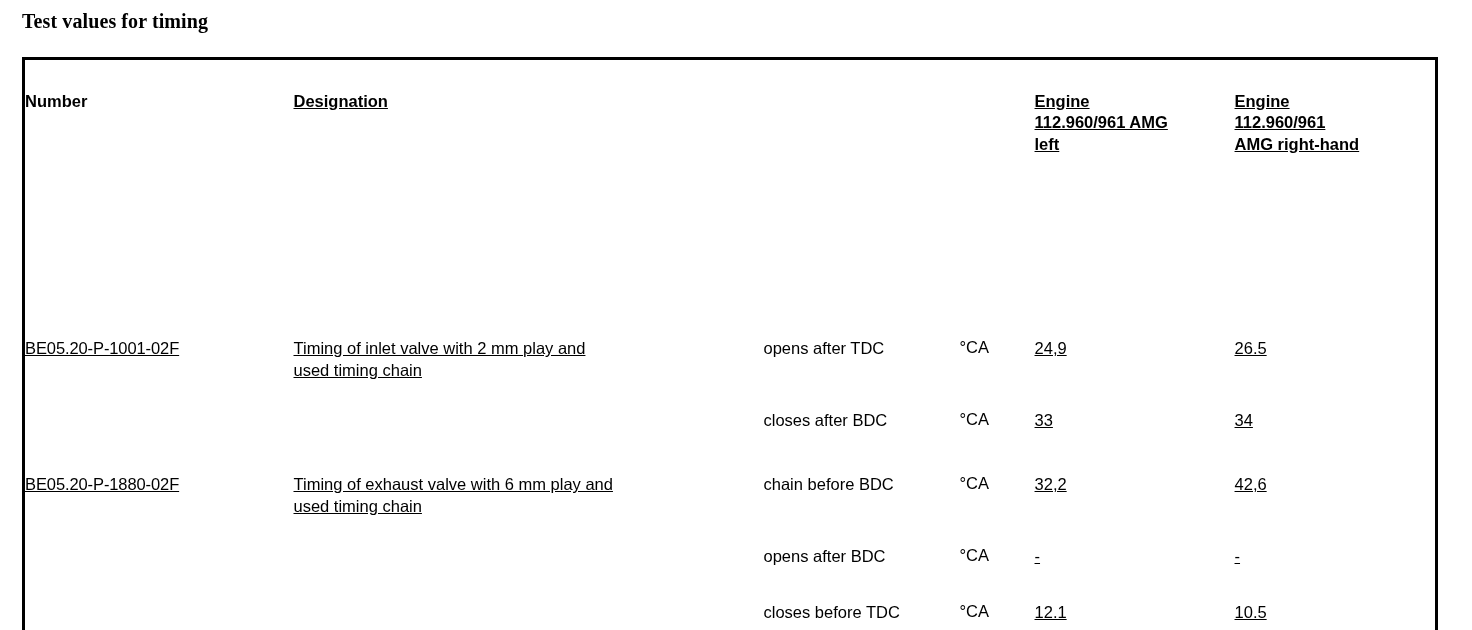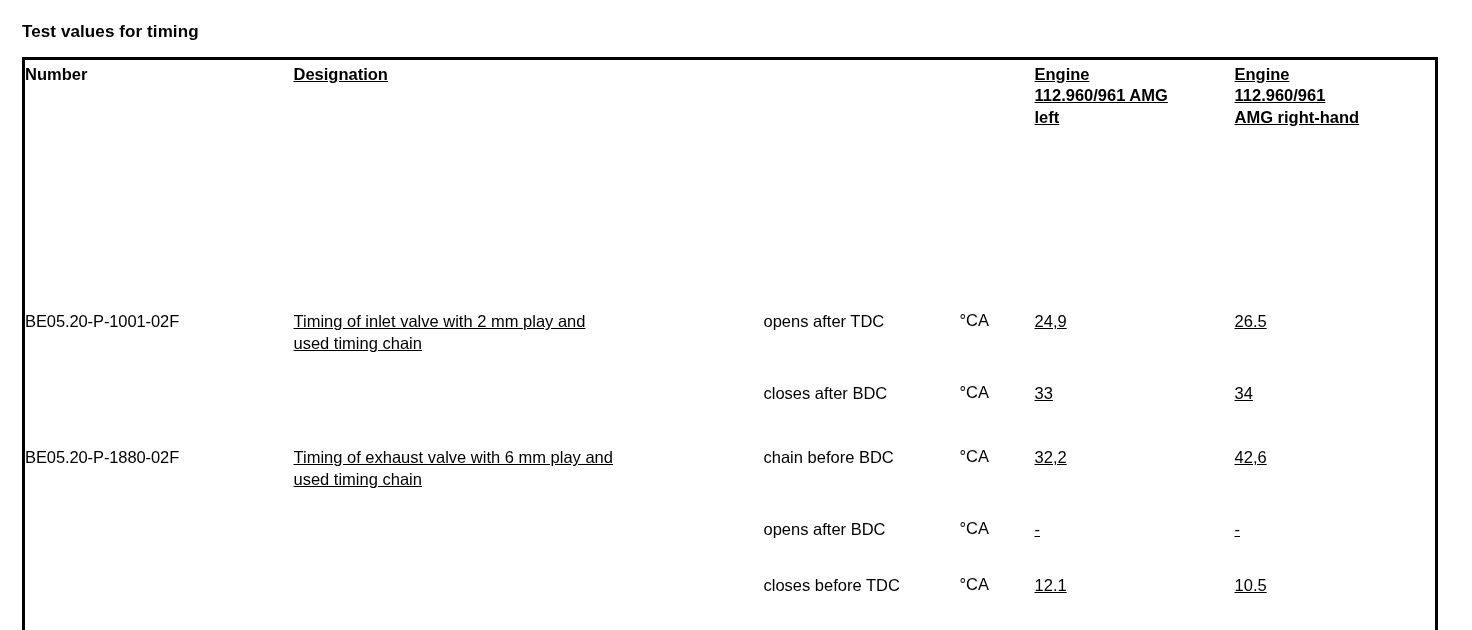--- a/index.html
+++ b/index.html
@@ -18,25 +18,26 @@
   .page {
     position: relative;
     width: 1472px;
     height: 630px;
   }
 
   
   .doc-title {
     position: absolute;
     left: 22px;
-    top: 22px;
-    font-size: 17px;
+    top: 10px;
+    font-size: 20px;
     font-weight: bold;
     letter-spacing: 0.1px;
     white-space: nowrap;
+    font-family: Liberation Serif, serif;
   }
 
   
   .table-wrap {
     position: absolute;
     left: 22px;
     top: 57px;
     width: 1413px;
   }
 
@@ -86,35 +87,36 @@
   
   .v-left   { border-left: 3px solid #000; text-decoration: underline; }
 
   
   .h-major-top { border-top: 3px solid #000; }
   .h-minor-top { border-top: 2px solid #000; }
 
   
   .hdr .cell {
     font-weight: bold;
-    padding-top: 4px;
+    padding-top: 31px;
     line-height: 1.30;
   }
   .hdr-spacer {
     height: 183px;
   }
 
   
   .desig-text {
     line-height: 1.30;
     margin-top: 12px;
   }
   .number-text {
     white-space: nowrap;
     letter-spacing: -0.1px;
+    text-decoration: underline;
   }
   .sublabel-text {
     white-space: nowrap;
   }
   .value-text {
     white-space: nowrap;
   }
 
   
   .sub-tall  { height: 72px; }

